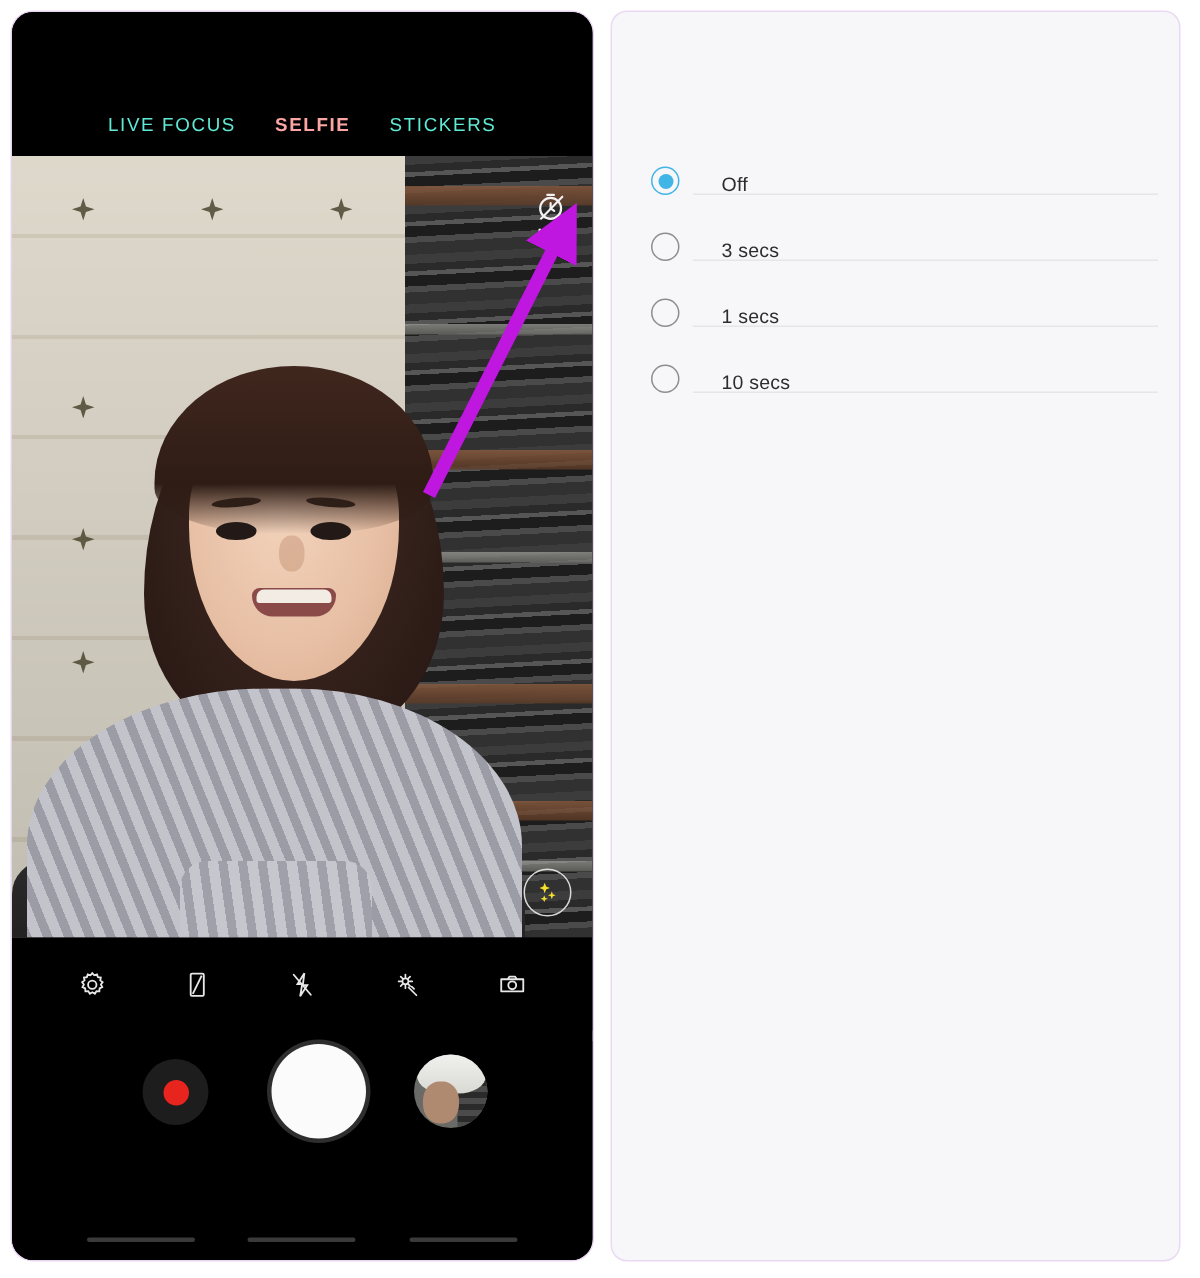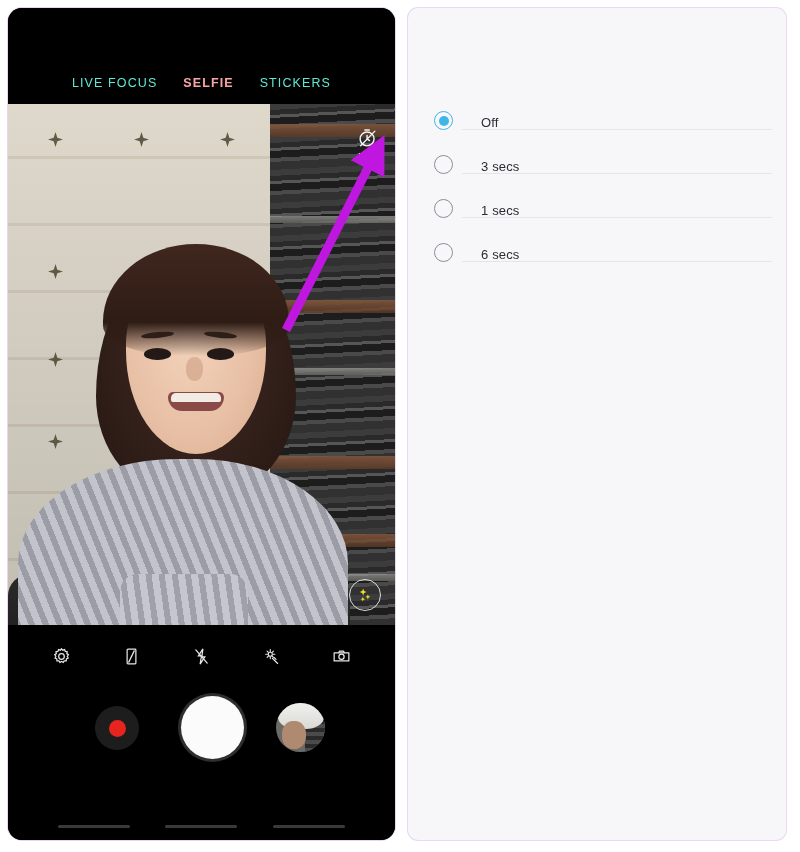--- a/index.html
+++ b/index.html
@@ -393,18 +393,18 @@
     </div>
 
     <div class="option-row">
       <div class="radio"></div>
       <div class="option-label">1 secs</div>
       <div class="option-divider"></div>
     </div>
 
     <div class="option-row">
       <div class="radio"></div>
-      <div class="option-label">6 secs</div>
+      <div class="option-label">10 secs</div>
       <div class="option-divider"></div>
     </div>
 
   </div>
 </div>
 
 </body></html>

